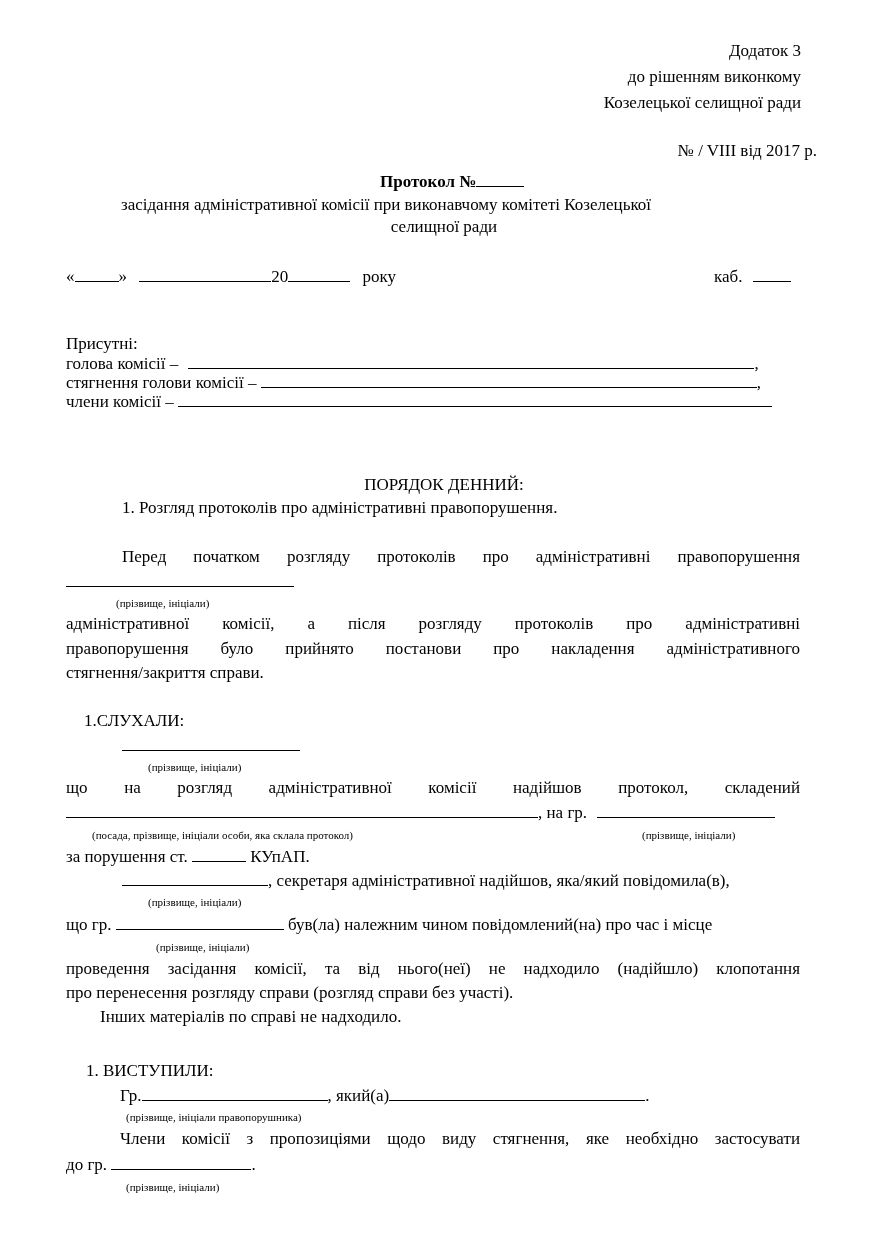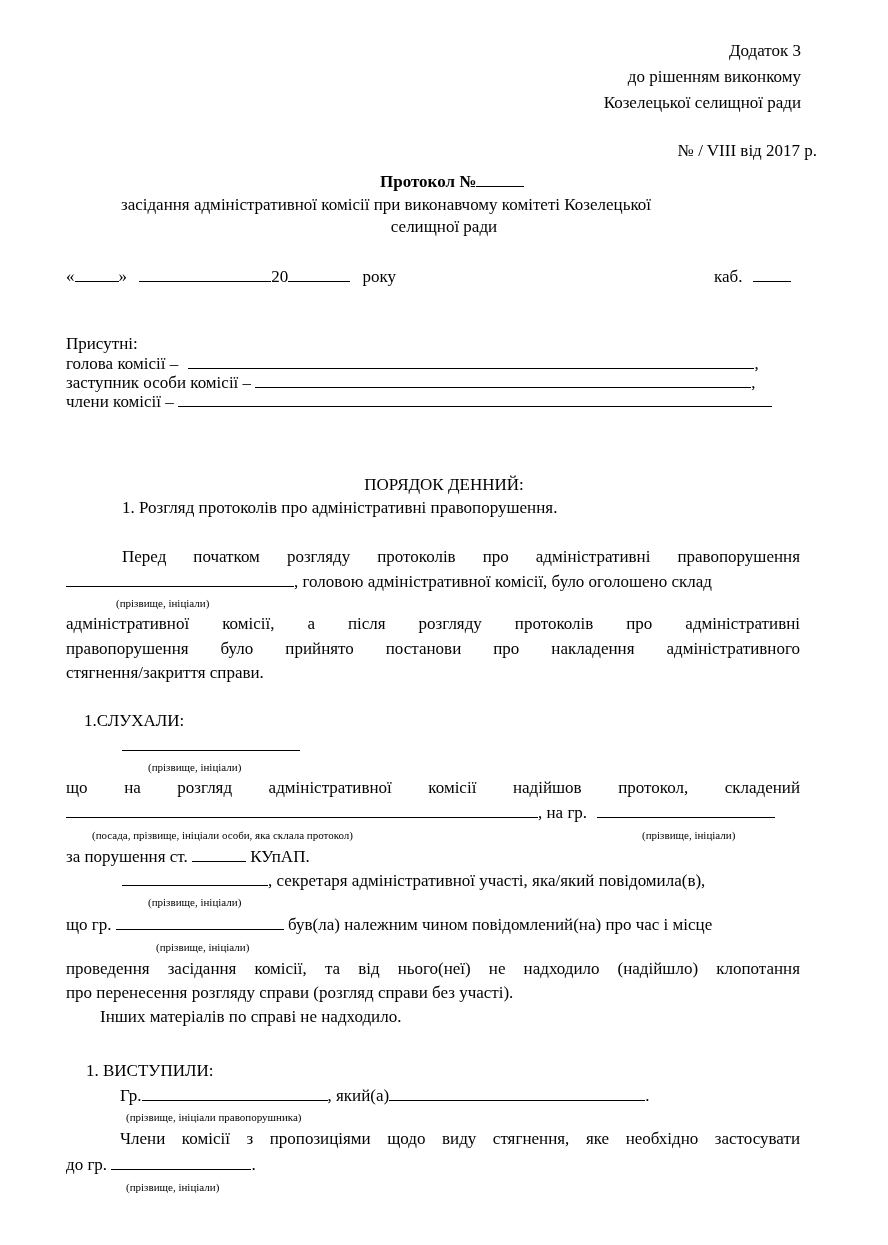--- a/index.html
+++ b/index.html
@@ -36,34 +36,34 @@
   <span>каб.</span>
   <span style="display:inline-block;width:6px;"></span><span class="blank" style="width:38px;"></span>
 </div>
 
 <div class="ln" style="left:66px; top:333px;">Присутні:</div>
 <div class="ln" style="left:66px; top:352px;">
   <span>голова  комісії  –</span>
   <span style="display:inline-block;width:6px;"></span><span class="blank" style="width:566px;"></span><span>,</span>
 </div>
 <div class="ln" style="left:66px; top:371px;">
-  <span>заступник особи комісії –</span>
+  <span>стягнення голови комісії –</span>
   <span class="blank" style="width:496px;"></span><span>,</span>
 </div>
 <div class="ln" style="left:66px; top:390px;">
   <span>члени комісії –</span>
   <span class="blank" style="width:594px;"></span>
 </div>
 
 <div class="ln c" style="left:0; width:888px; top:474px;">ПОРЯДОК ДЕННИЙ:</div>
 <div class="ln" style="left:122px; top:497px;">1. Розгляд протоколів про адміністративні правопорушення.</div>
 
 <div class="ln just" style="left:122px; width:678px; top:546px;">Перед початком розгляду протоколів про адміністративні правопорушення</div>
 <div class="ln" style="left:66px; top:570px;">
-  <span class="blank" style="width:228px;"></span><span>, головою адміністративної комісії, було оголошено склад</span>
+  <span class="blank" style="width:228px;"></span>
 </div>
 <div class="sm" style="left:116px; top:596px;">(прізвище, ініціали)</div>
 <div class="ln just" style="left:66px; width:734px; top:613px;">адміністративної комісії, а після розгляду протоколів про адміністративні</div>
 <div class="ln just" style="left:66px; width:734px; top:638px;">правопорушення було прийнято постанови   про накладення адміністративного</div>
 <div class="ln" style="left:66px; top:662px;">стягнення/закриття справи.</div>
 
 <div class="ln" style="left:84px; top:710px;">1.СЛУХАЛИ:</div>
 <div class="ln" style="left:122px; top:734px;">
   <span class="blank" style="width:178px;"></span>
 </div>
@@ -74,21 +74,21 @@
   <span style="display:inline-block;width:6px;"></span><span class="blank" style="width:178px;"></span>
 </div>
 <div class="sm" style="left:92px; top:828px;">(посада, прізвище, ініціали особи, яка склала протокол)</div>
 <div class="sm" style="left:642px; top:828px;">(прізвище, ініціали)</div>
 <div class="ln" style="left:66px; top:845px;">
   <span>за порушення ст.</span>
   <span class="blank" style="width:54px;"></span>
   <span>КУпАП.</span>
 </div>
 <div class="ln" style="left:122px; top:869px;">
-  <span class="blank" style="width:146px;"></span><span>, секретаря адміністративної участі, яка/який повідомила(в),</span>
+  <span class="blank" style="width:146px;"></span><span>, секретаря адміністративної надійшов, яка/який повідомила(в),</span>
 </div>
 <div class="sm" style="left:148px; top:895px;">(прізвище, ініціали)</div>
 <div class="ln" style="left:66px; top:913px;">
   <span>що гр.</span>
   <span class="blank" style="width:168px;"></span>
   <span>був(ла) належним чином повідомлений(на) про час і місце</span>
 </div>
 <div class="sm" style="left:156px; top:940px;">(прізвище, ініціали)</div>
 <div class="ln just" style="left:66px; width:734px; top:958px;">проведення засідання комісії, та від нього(неї) не надходило (надійшло) клопотання</div>
 <div class="ln" style="left:66px; top:982px;">про перенесення розгляду справи (розгляд справи без участі).</div>

